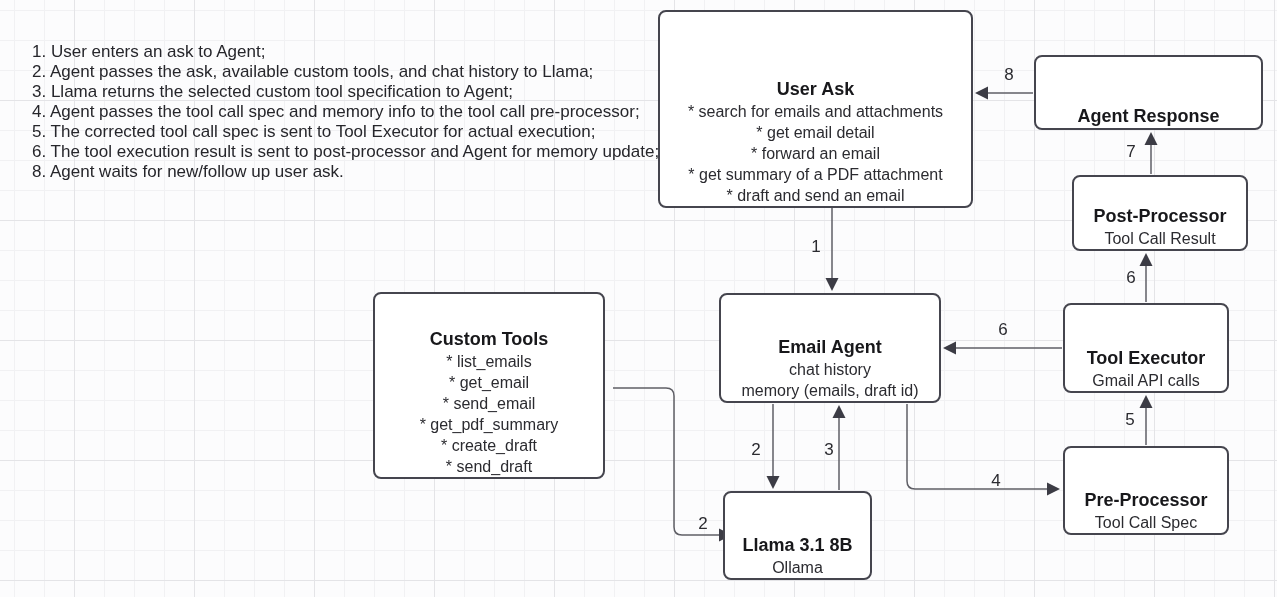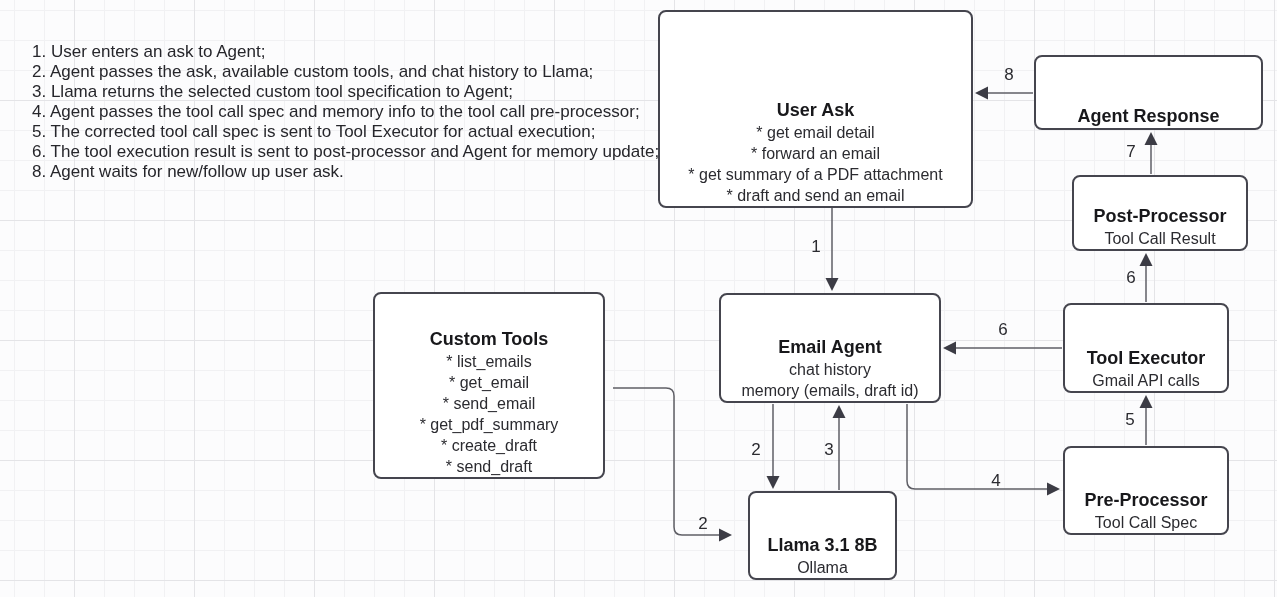--- a/index.html
+++ b/index.html
@@ -109,20 +109,21 @@
   <div class="edge-label" style="left:703px;top:524px">2</div>
   <div class="edge-label" style="left:996px;top:481px">4</div>
   <div class="edge-label" style="left:1130px;top:420px">5</div>
   <div class="edge-label" style="left:1131px;top:278px">6</div>
   <div class="edge-label" style="left:1003px;top:330px">6</div>
   <div class="edge-label" style="left:1131px;top:152px">7</div>
   <div class="edge-label" style="left:1009px;top:75px">8</div>
 
   <div class="node" style="left:658px;top:10px;width:315px;height:198px">
     <div class="node-title">User Ask</div>
+    <div class="node-line">* search for emails and attachments</div>
     <div class="node-line">* get email detail</div>
     <div class="node-line">* forward an email</div>
     <div class="node-line">* get summary of a PDF attachment</div>
     <div class="node-line">* draft and send an email</div>
   </div>
 
   <div class="node" style="left:1034px;top:55px;width:229px;height:75px">
     <div class="node-title">Agent Response</div>
   </div>
 
@@ -150,18 +151,18 @@
   <div class="node" style="left:373px;top:292px;width:232px;height:187px">
     <div class="node-title">Custom Tools</div>
     <div class="node-line">* list_emails</div>
     <div class="node-line">* get_email</div>
     <div class="node-line">* send_email</div>
     <div class="node-line">* get_pdf_summary</div>
     <div class="node-line">* create_draft</div>
     <div class="node-line">* send_draft</div>
   </div>
 
-  <div class="node" style="left:748px;top:491px;width:149px;height:89px">
+  <div class="node" style="left:723px;top:491px;width:149px;height:89px">
     <div class="node-title">Llama 3.1 8B</div>
     <div class="node-line">Ollama</div>
   </div>
 
 </div>
 
 </body></html>

